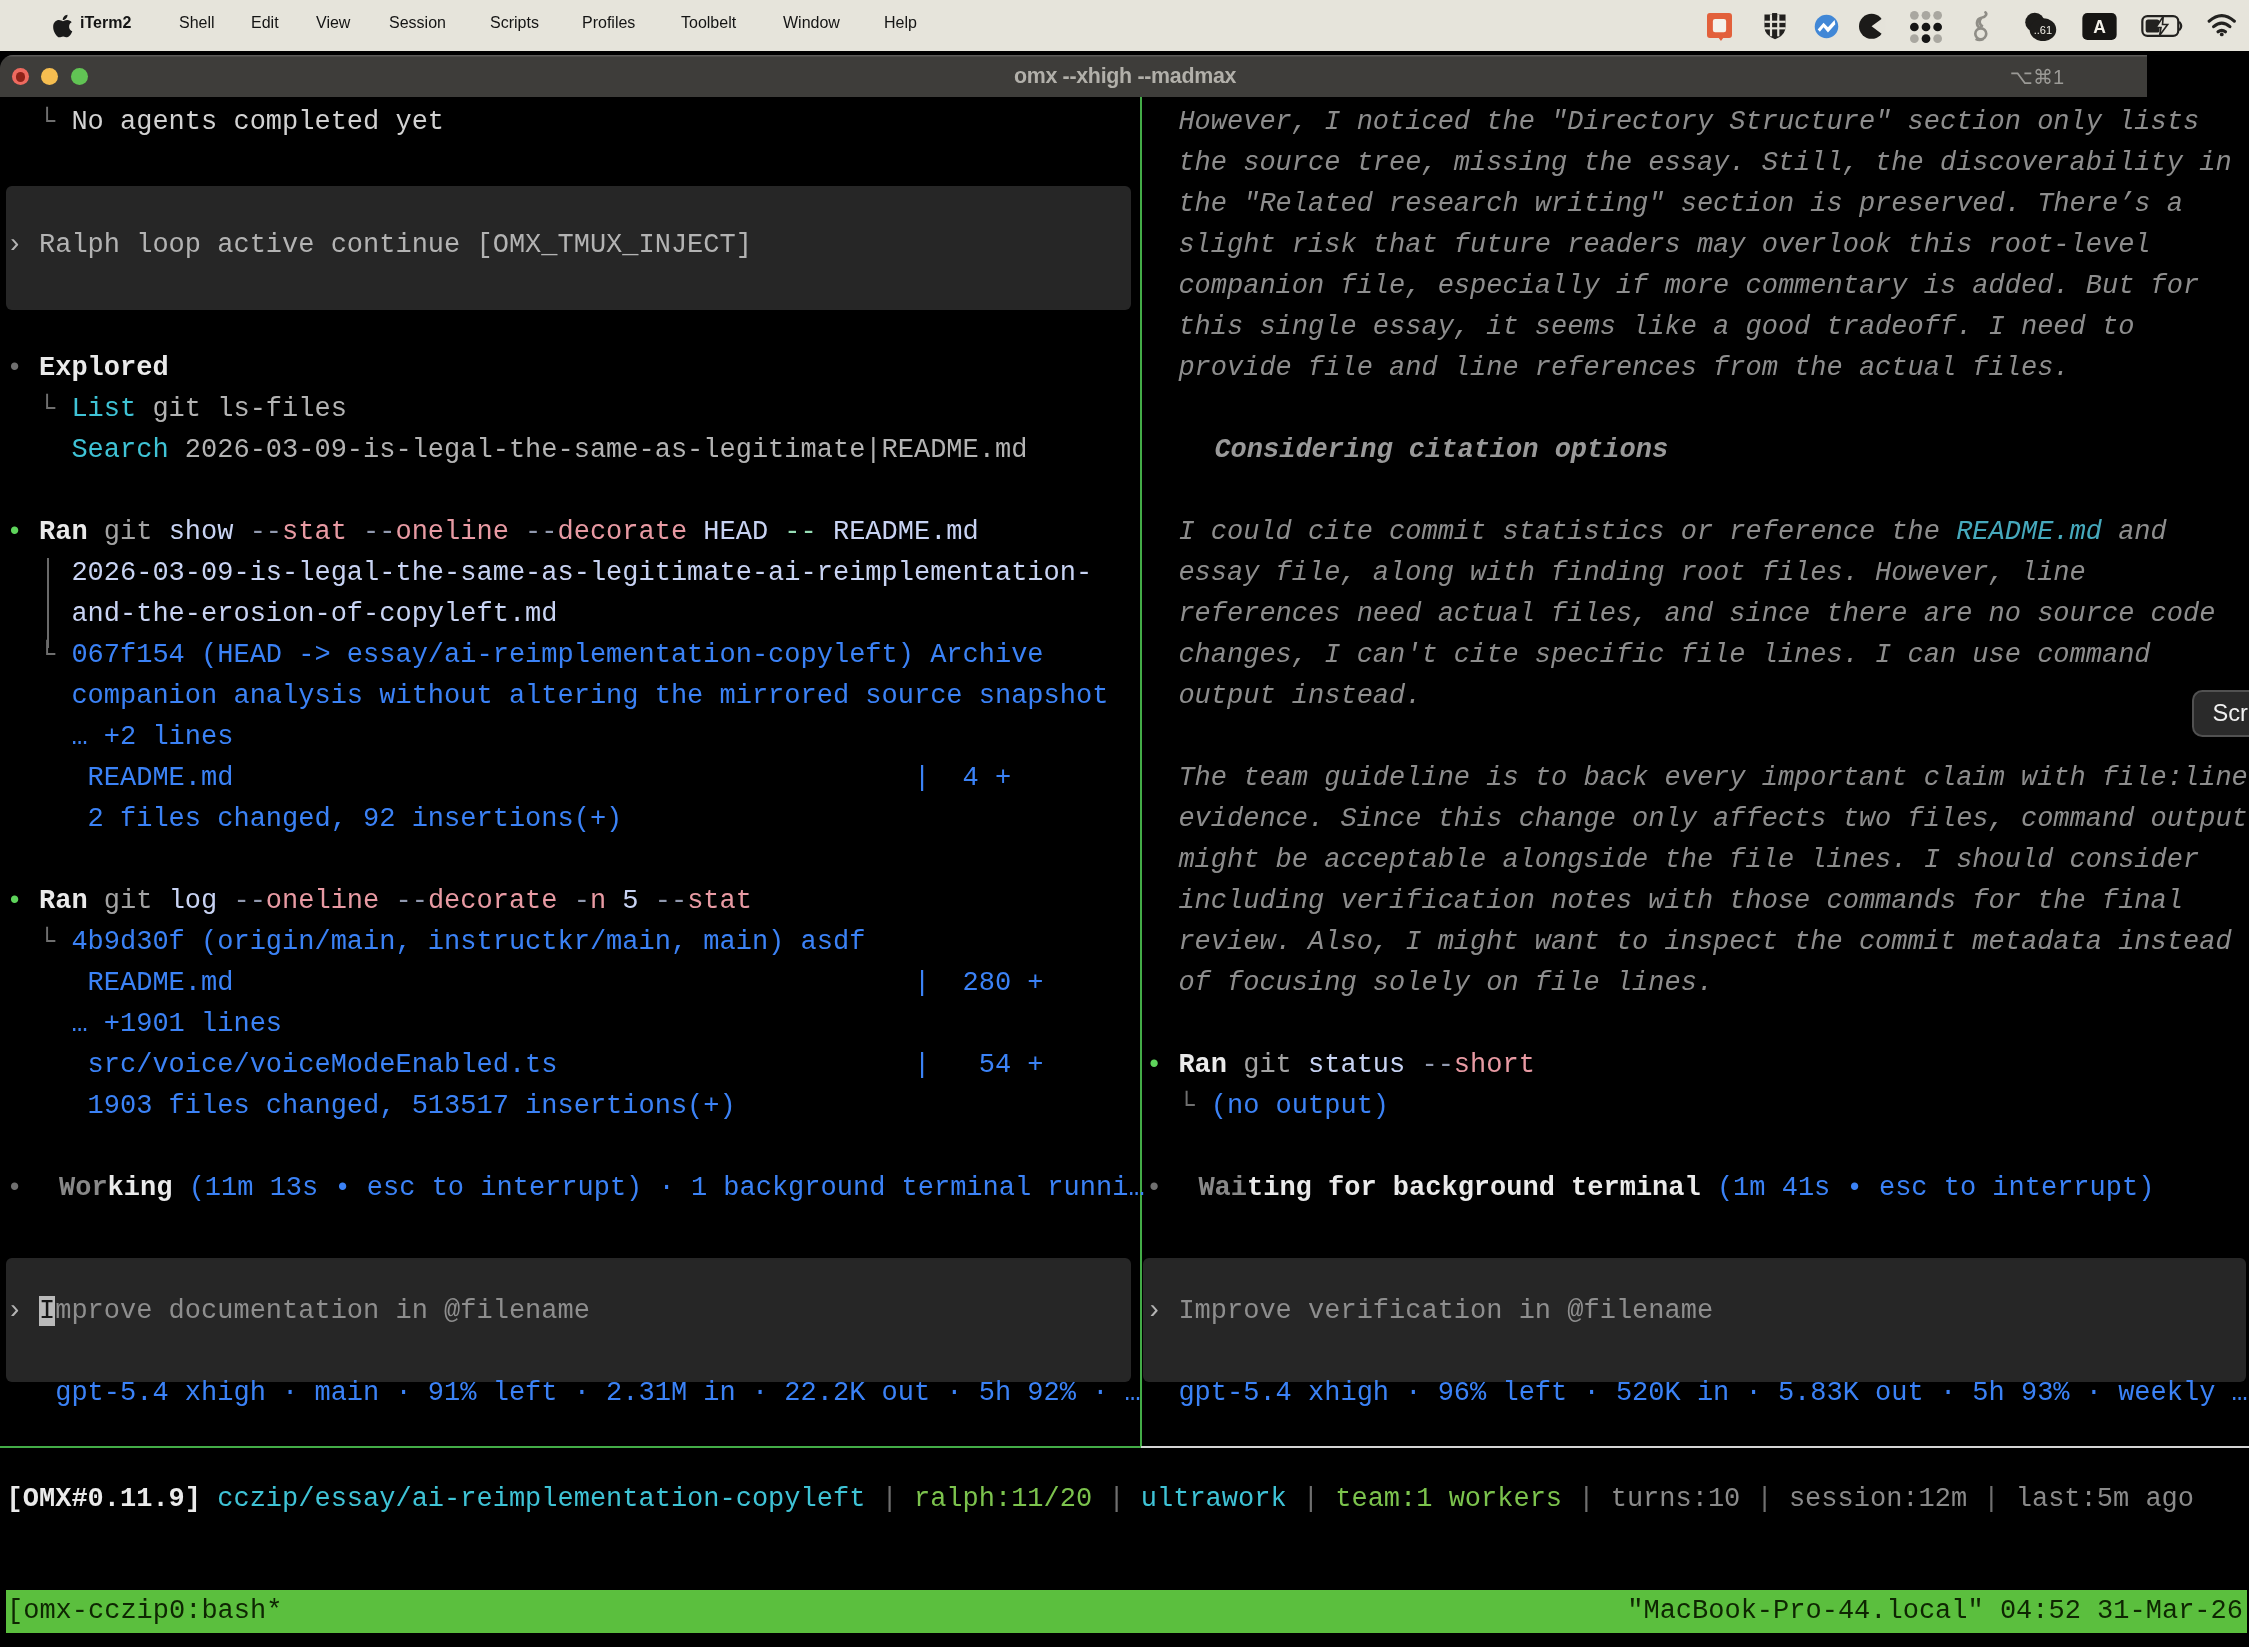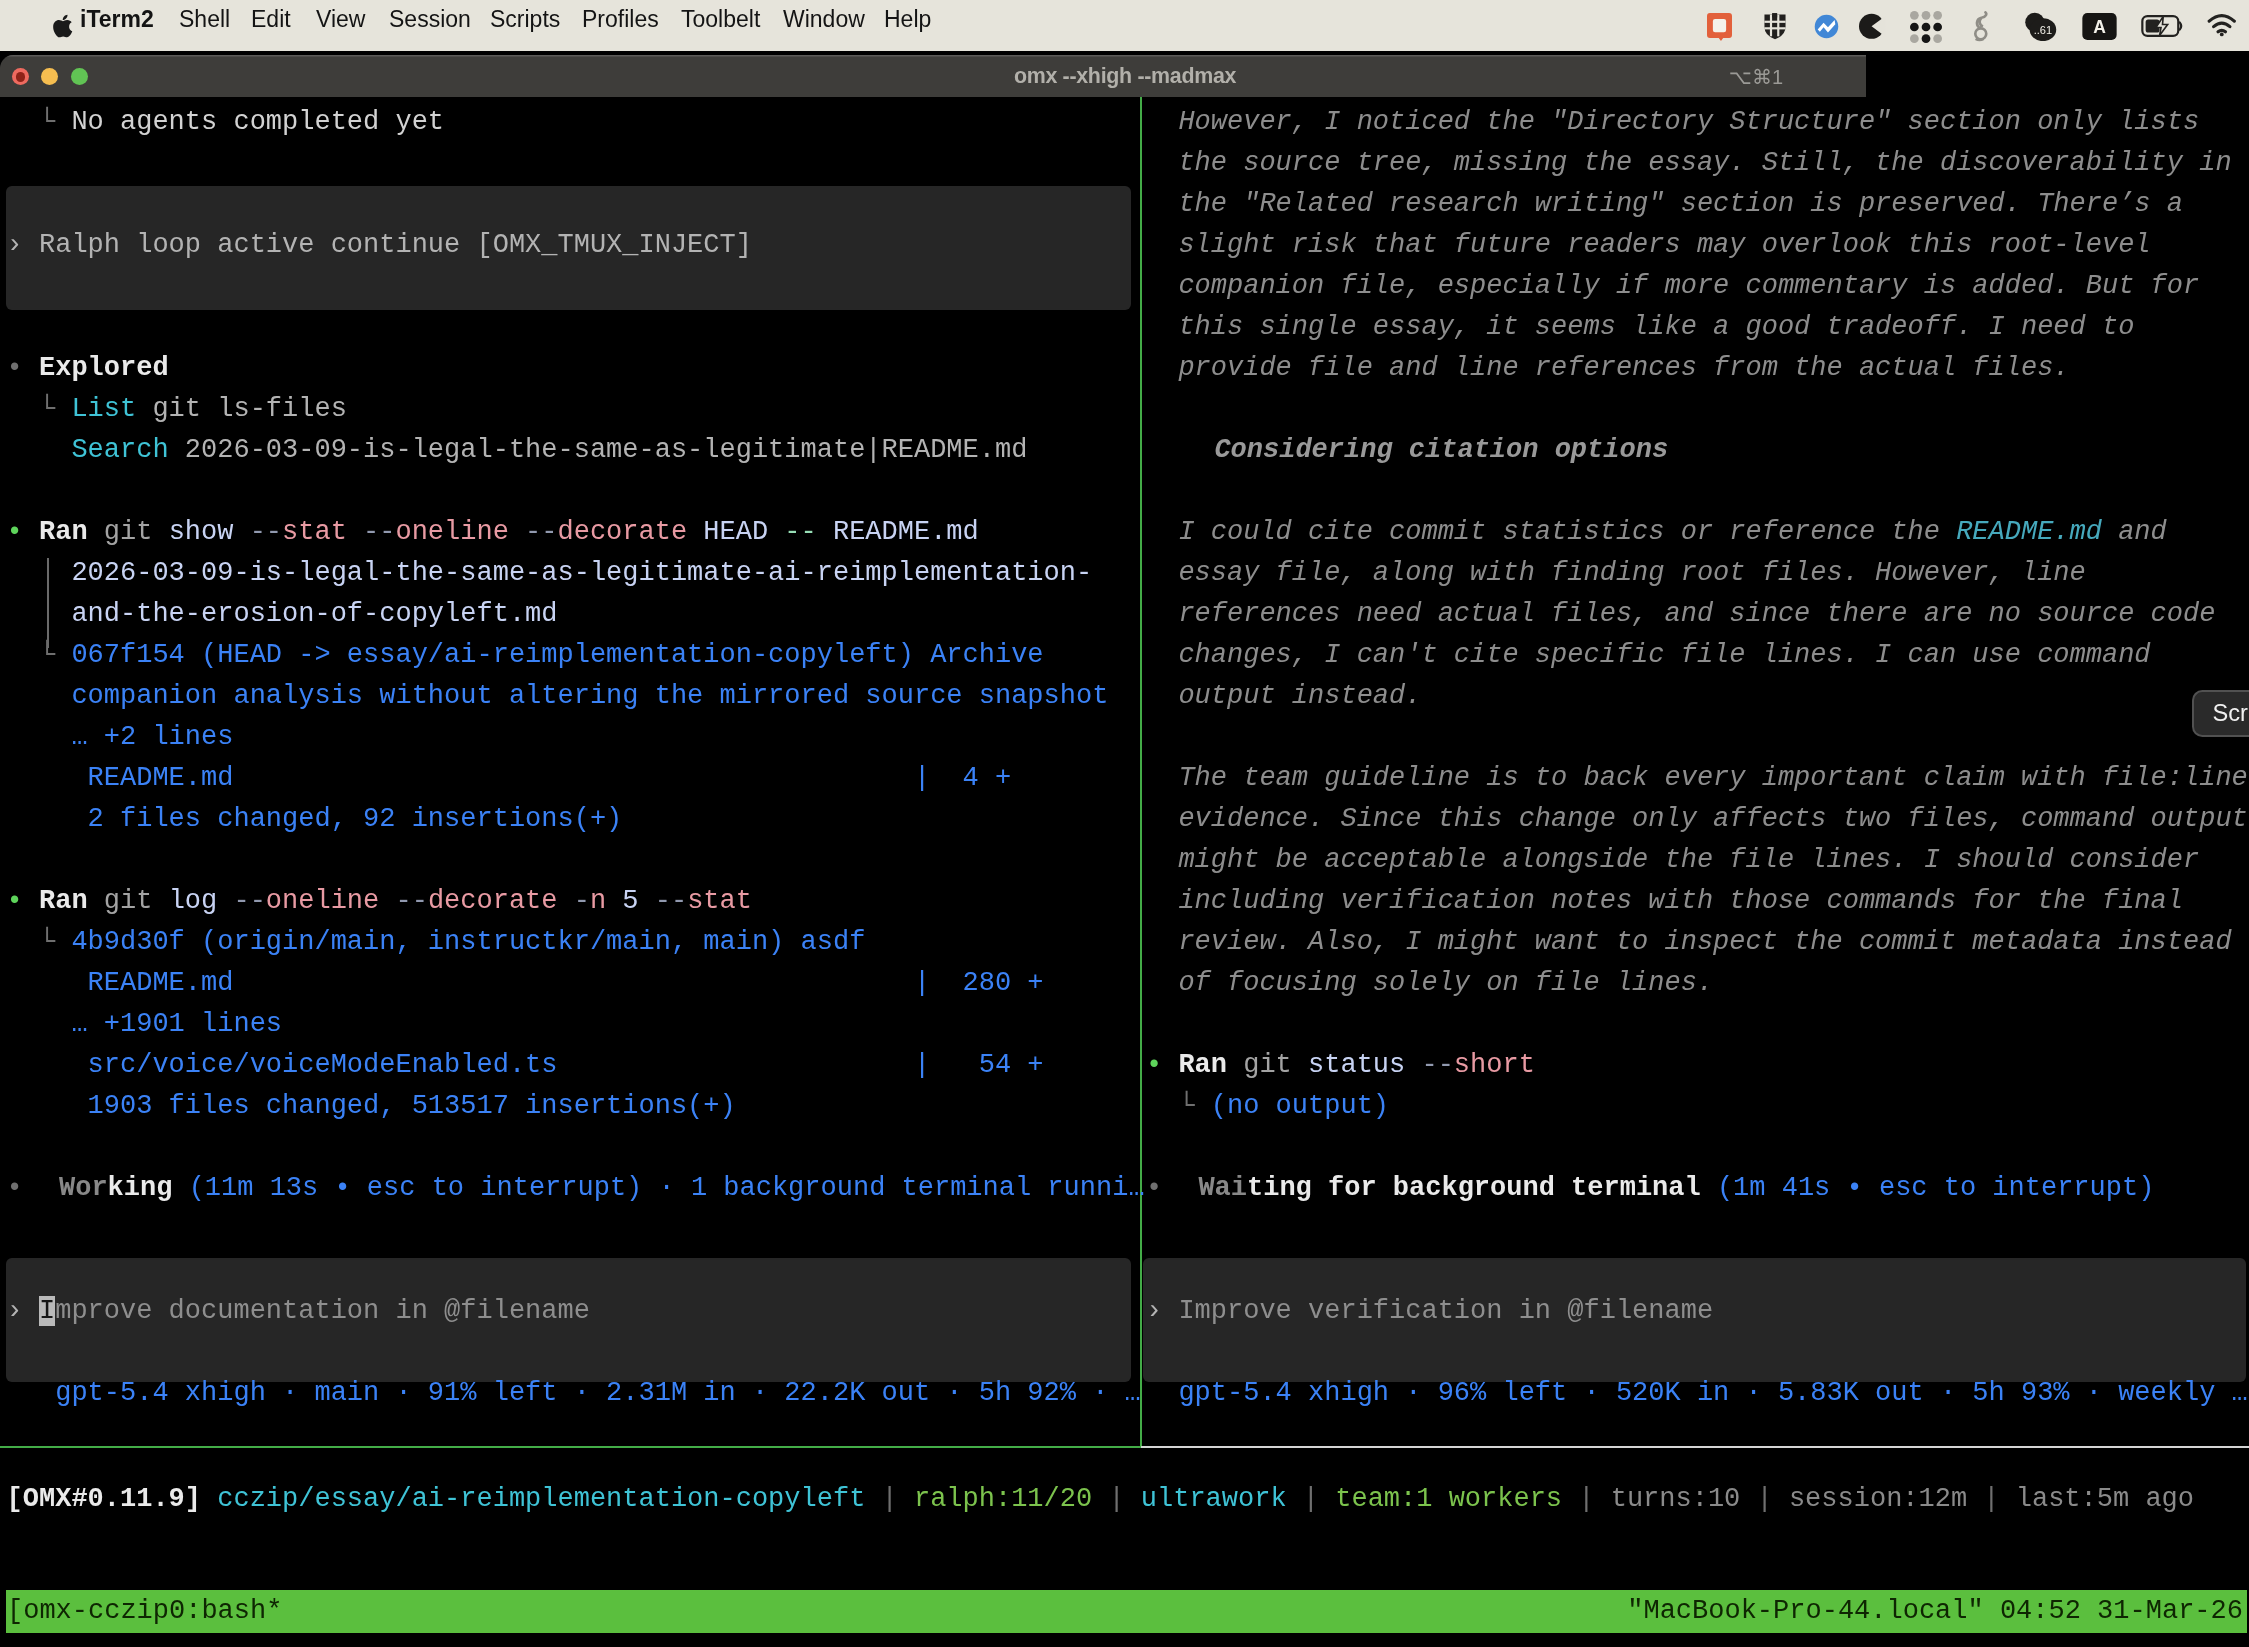--- a/index.html
+++ b/index.html
@@ -1,24 +1,24 @@
 <!DOCTYPE html>
 <html style="font-size:11.8px"><head><meta charset="utf-8"><title>omx</title><style>
 * { margin:0; padding:0; box-sizing:border-box; }
 html,body { width:2250px; height:1648px; background:#000; overflow:hidden; }
 body { position:relative; font-family:"Liberation Sans", sans-serif; }
 i { font-style: normal; }
 .menubar { position:absolute; left:0; top:0; width:2250px; height:51px; background:#e6e4db; }
-.mi { position:absolute; top:6px; font-size:23px; color:#141414; letter-spacing:0; }
+.mi { position:absolute; top:14px; font-size:16px; color:#141414; letter-spacing:0; }
 .mi.b { font-weight:bold; }
 .applelogo { position:absolute; left:52px; top:13.3px; }
 .menubar svg { position:absolute; }
 .window { position:absolute; left:0; top:55px; width:2250px; height:1593px; background:#000;
   border-radius:13.3px 13.3px 0 0; overflow:hidden; }
-.titlebar { position:absolute; left:0; top:0; width:1866px; height:42px; background:#3e3d3a;
+.titlebar { position:absolute; left:0; top:0; width:2147px; height:42px; background:#3e3d3a;
   box-shadow: inset 0 1.5px 0 #5c5b58; }
 .tl { position:absolute; top:13.3px; width:17px; height:17px; border-radius:50%; }
 .title { position:absolute; top:0; left:0; width:2250px; height:42px; text-align:center;
   font-size:21.4px; font-weight:bold; color:#b2b0aa; line-height:43px; letter-spacing:-0.3px; }
 .hotkey { position:absolute; top:0; right:83px; height:42px; font-size:20px; color:#9b9a96; line-height:44px; }
 pre.t { position:absolute; font-family:"Liberation Mono", monospace; font-size:27px; line-height:41px;
   white-space:pre; color:#d2d2d2; }
 .wt { color:#d2d2d2; }
 .w  { color:#eaeaea; font-weight:bold; }
 .g1 { color:#3b82f6; }

